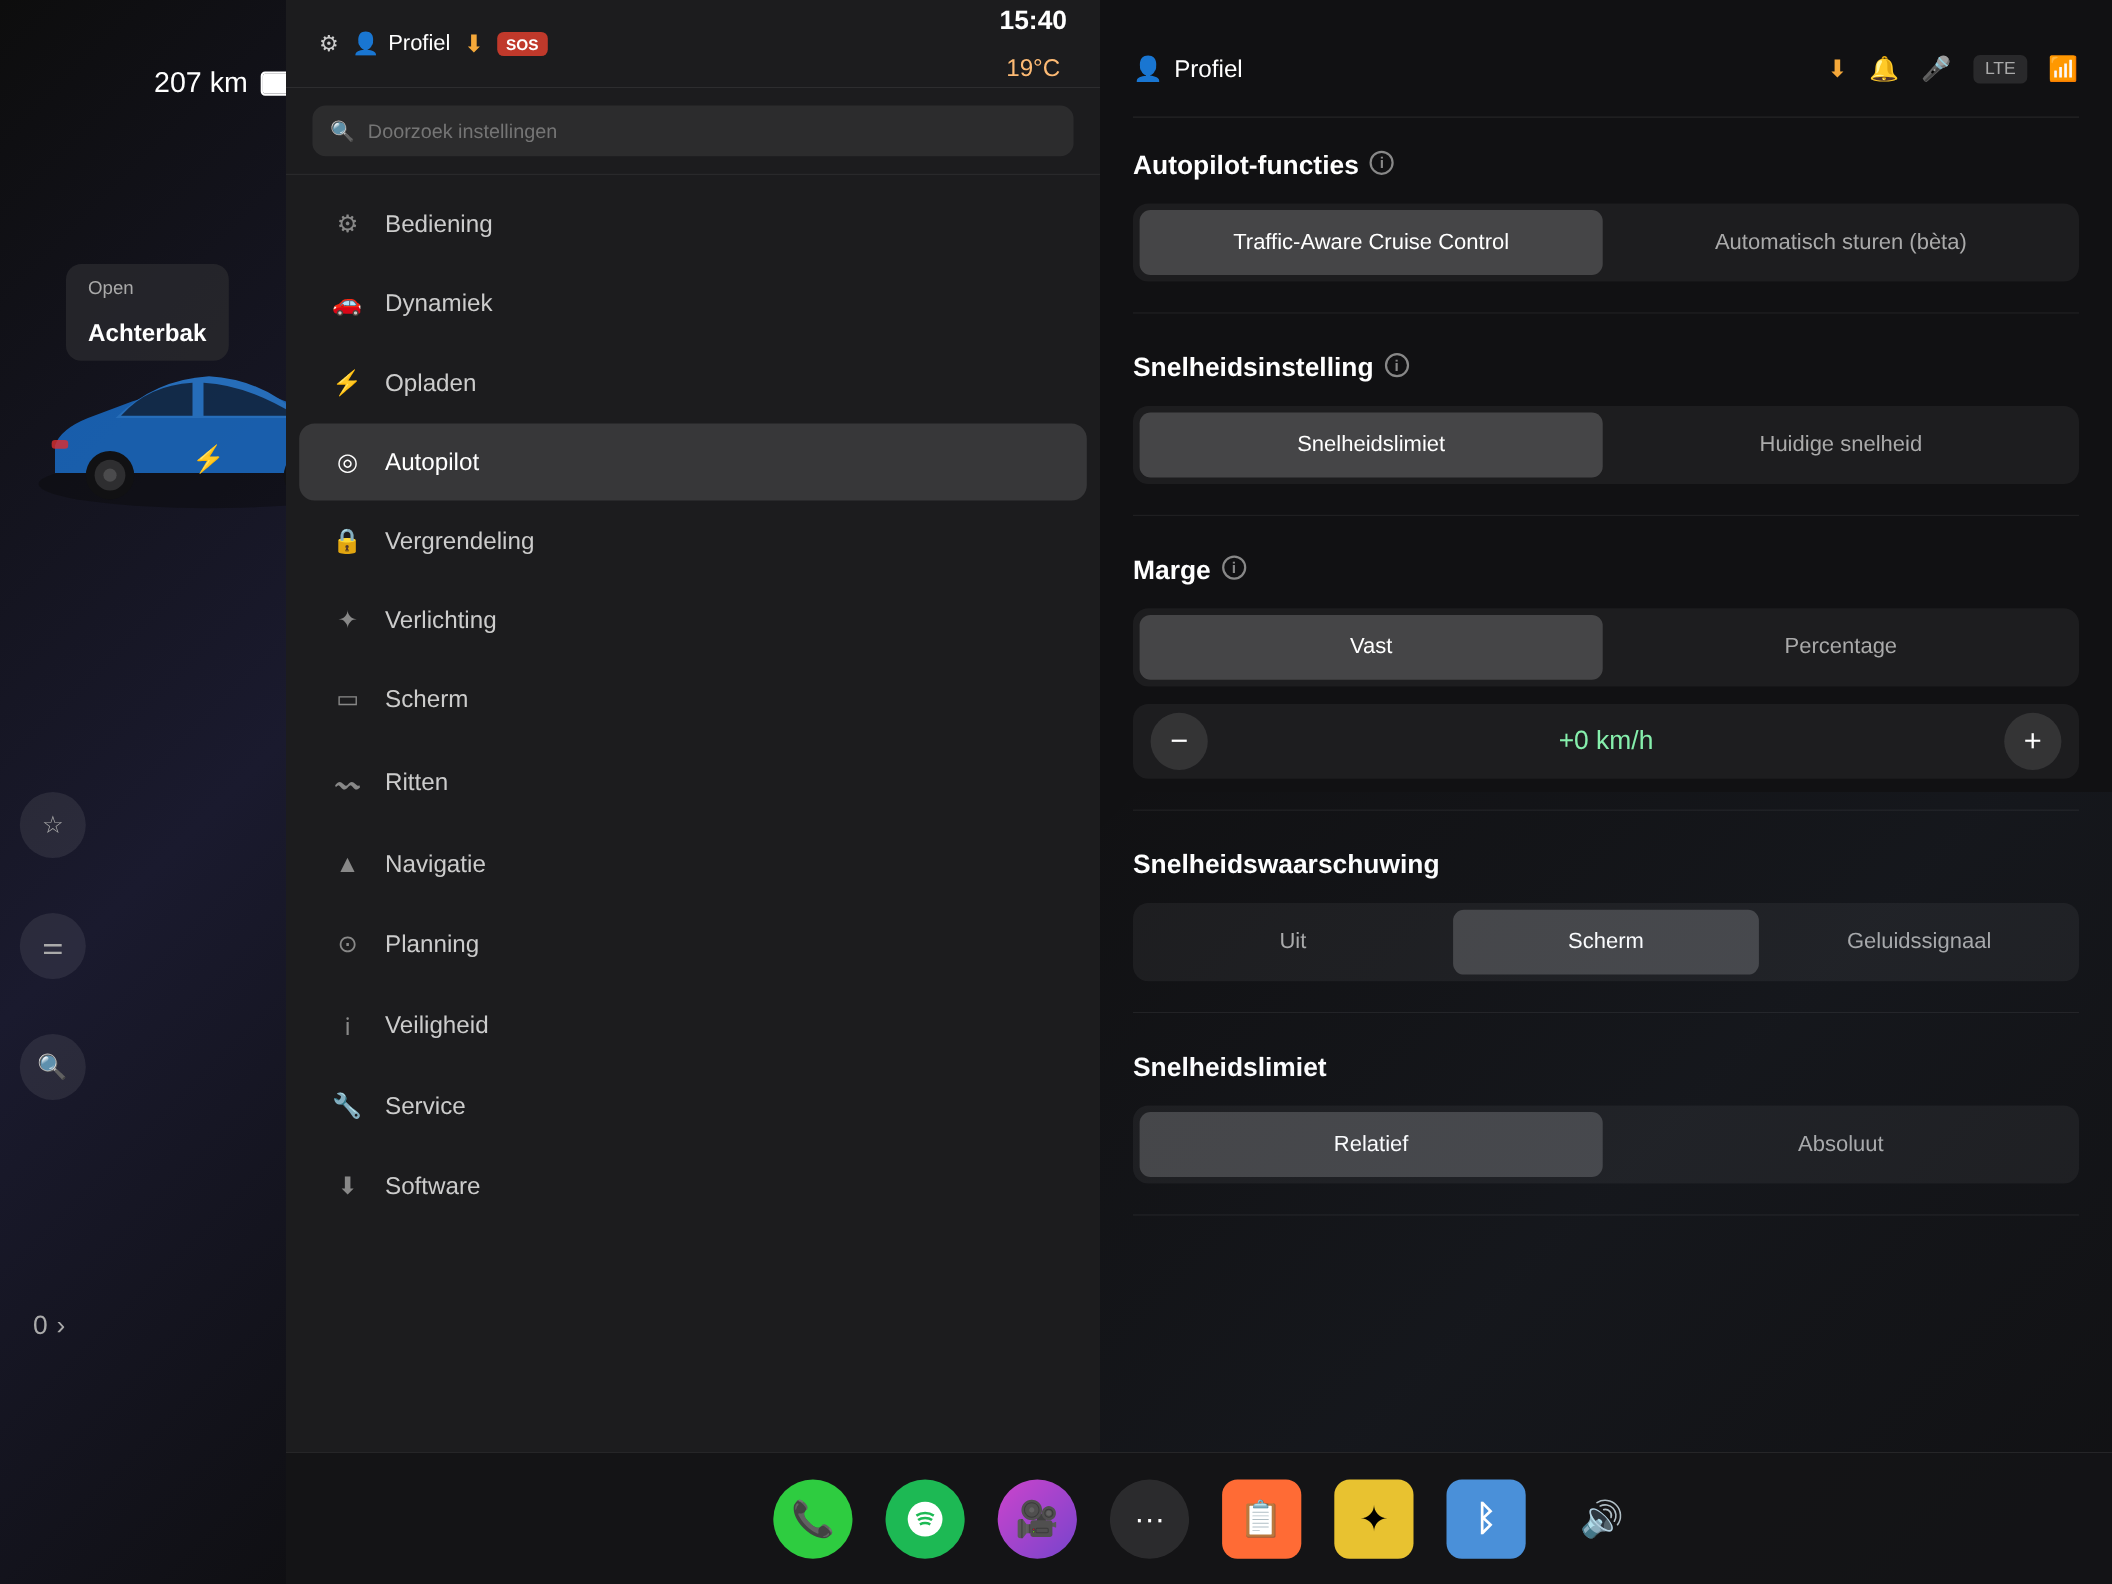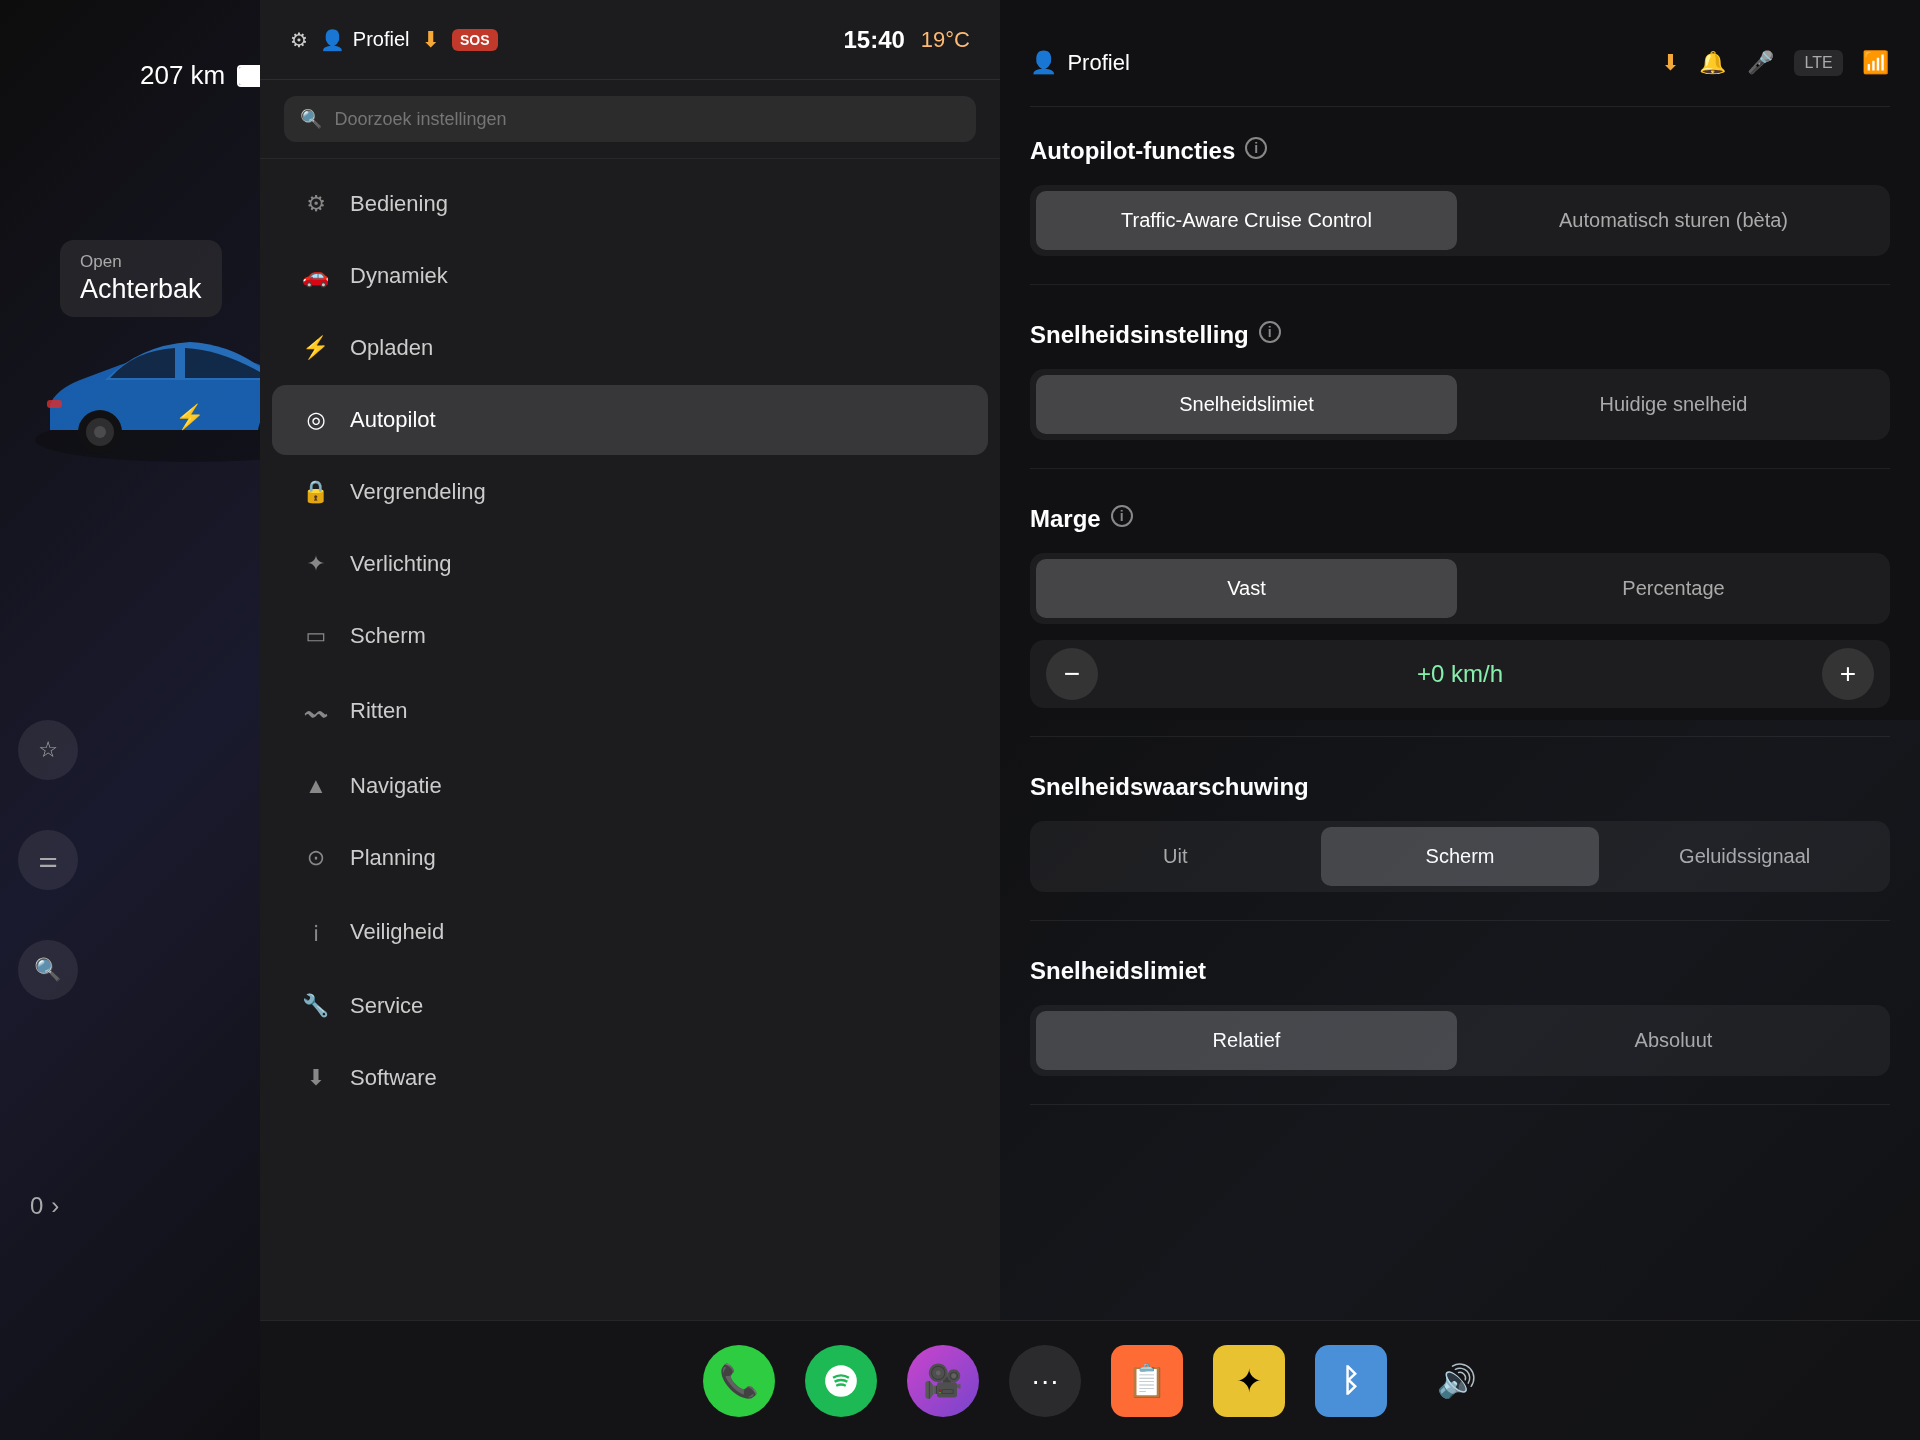--- a/index.html
+++ b/index.html
@@ -417,21 +417,21 @@
 
         <rect x="27" y="80" width="15" height="8" rx="3" fill="#ff3333" opacity="0.8"></rect>
       </g>
 
       <text x="170" y="105" font-size="24" fill="#f4a83a" text-anchor="middle" font-weight="bold">⚡</text>
     </svg>
   </div>
 
   <div style="position:absolute;left:60px;top:240px;background:rgba(40,40,45,0.85);border-radius:14px;padding:12px 20px;color:#fff;">
     <div style="font-size:17px;color:#aaa;">Open</div>
-    <div style="font-size:27px;font-weight:400;margin-top:2px;">Achterbak</div>
+    <div style="font-size:22px;font-weight:700;margin-top:18px;">Achterbak</div>
   </div>
 
   <div style="position:absolute;left:18px;bottom:440px;display:flex;flex-direction:column;align-items:center;gap:50px;">
     <div class="left-icon-btn">☆</div>
     <div class="left-icon-btn">⚌</div>
     <div class="left-icon-btn">🔍</div>
   </div>
 
   <div style="position:absolute;left:30px;bottom:220px;display:flex;align-items:center;gap:8px;color:#aaa;font-size:24px;">
     <span>0</span>
@@ -450,21 +450,21 @@
         <div class="profile-btn">
           <span>👤</span>
           <span>Profiel</span>
         </div>
 
         <span class="download-icon">⬇</span>
 
         <span style="background:#c0392b;color:#fff;font-size:14px;padding:3px 8px;border-radius:6px;font-weight:700;">SOS</span>
       </div>
     </div>
-    <div style="display:flex;align-items:center;gap:16px;">
+    <div style="display:flex;align-items:center;gap:16px;flex-direction:column;">
       <span class="status-time">15:40</span>
       <span class="status-temp">19°C</span>
     </div>
   </div>
 
   <div class="search-bar">
     <div class="search-input-wrap">
       <span class="search-icon">🔍</span>
       <input type="text" class="search-input" placeholder="Doorzoek instellingen" style="">
     </div>

